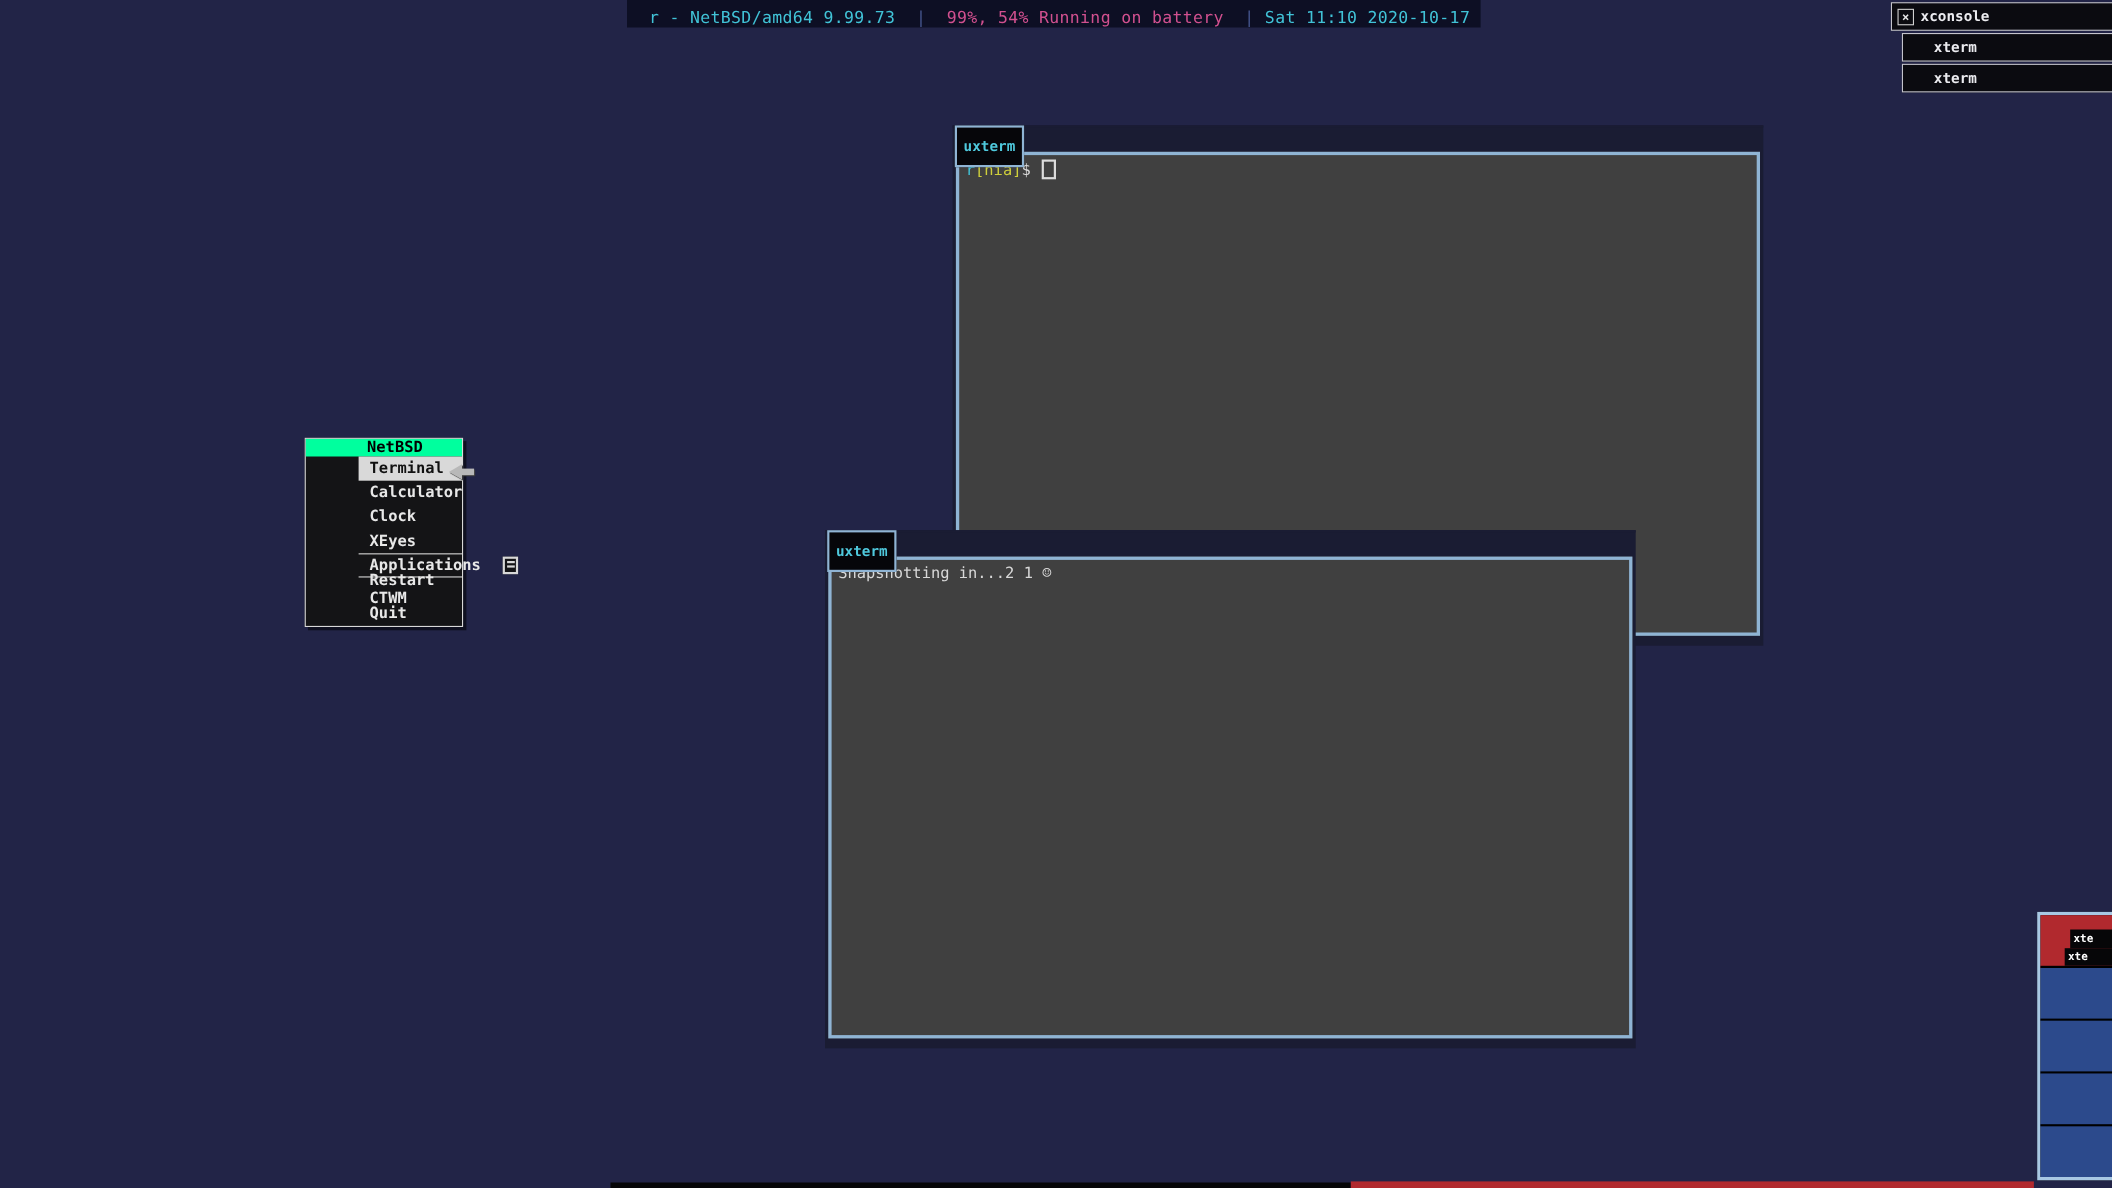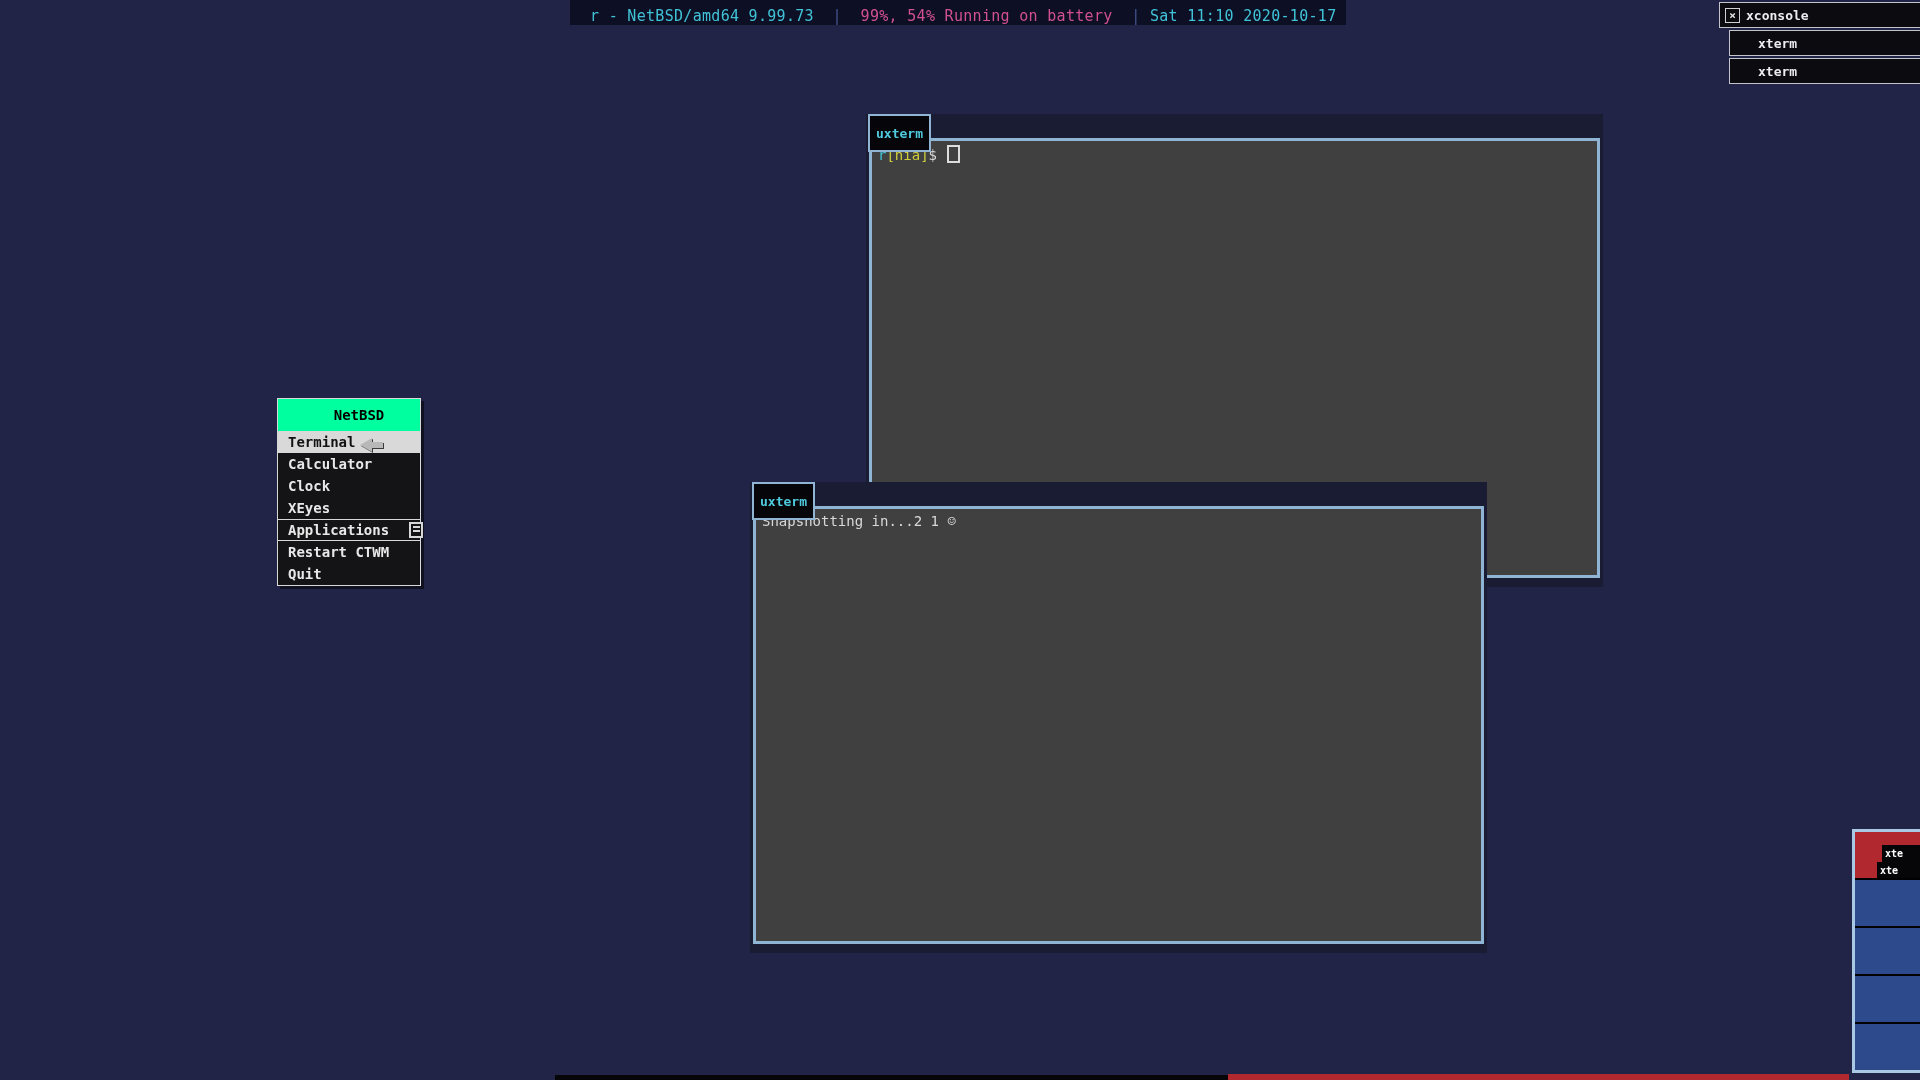--- a/index.html
+++ b/index.html
@@ -62,26 +62,26 @@
     border:2px solid #dcdcdc;vertical-align:text-bottom;margin-left:2px;
   }
   
   .menu{
     position:absolute;left:277px;top:398px;width:142px;z-index:50;
     border:1px solid #d8d8d8;background:#141416;
     box-shadow:3px 3px 0 rgba(0,0,0,.55);
     font-weight:bold;font-size:14px;
   }
   .menu-title{
-    height:32px;background:var(--menu_title_bg);color:#000;
+    height:16px;background:var(--menu_title_bg);color:#000;
     display:flex;align-items:center;justify-content:center;padding-left:20px;
   }
   .menu-item{
     position:relative;height:22px;display:flex;align-items:center;
-    padding:0 6px 0 10px;color:#e8e8e8;box-sizing:border-box;
+    padding:0 6px 0 10px;color:#e8e8e8;box-sizing:border-box;margin-left:48px;
   }
   .menu-item.hl{background:var(--menu_highlight);color:#111;}
   .menu-item.sep-t{border-top:1px solid #d8d8d8;}
   .menu-item.sep-b{border-bottom:1px solid #d8d8d8;gap:20px;}
   .submenu-icon{
     margin-left:auto;width:16px;height:16px;box-sizing:border-box;
     border:2px solid #d8d8d8;background:#141416;
     display:flex;flex-direction:column;justify-content:flex-start;
     padding:2px 1px 0 2px;gap:2px;
   }

